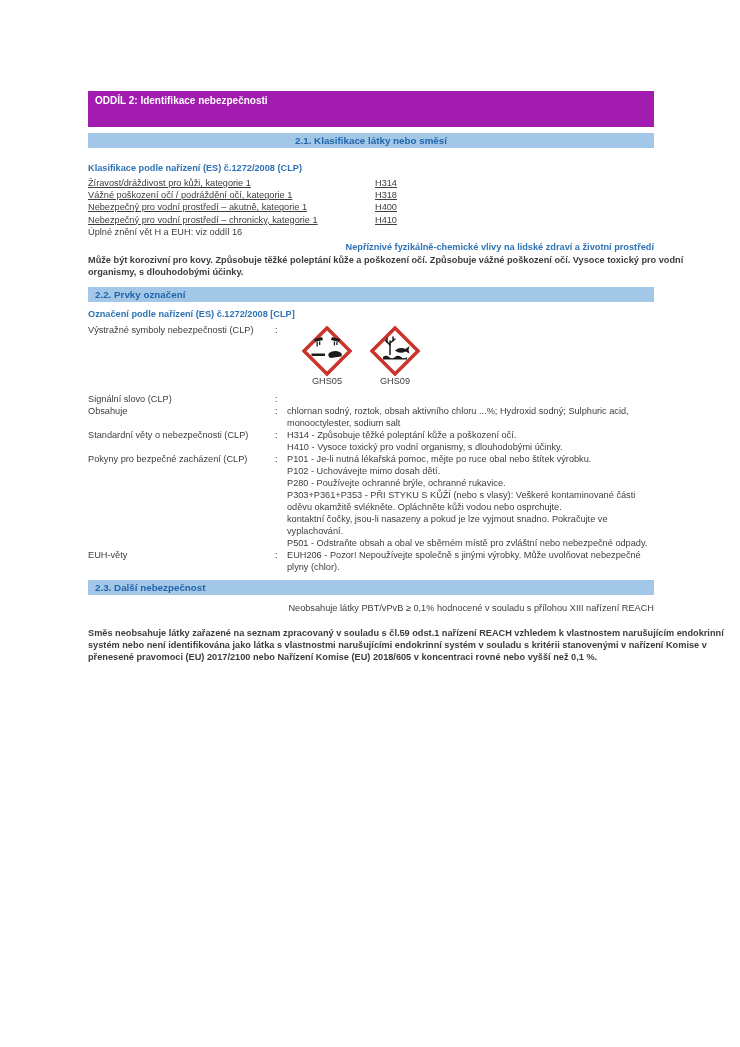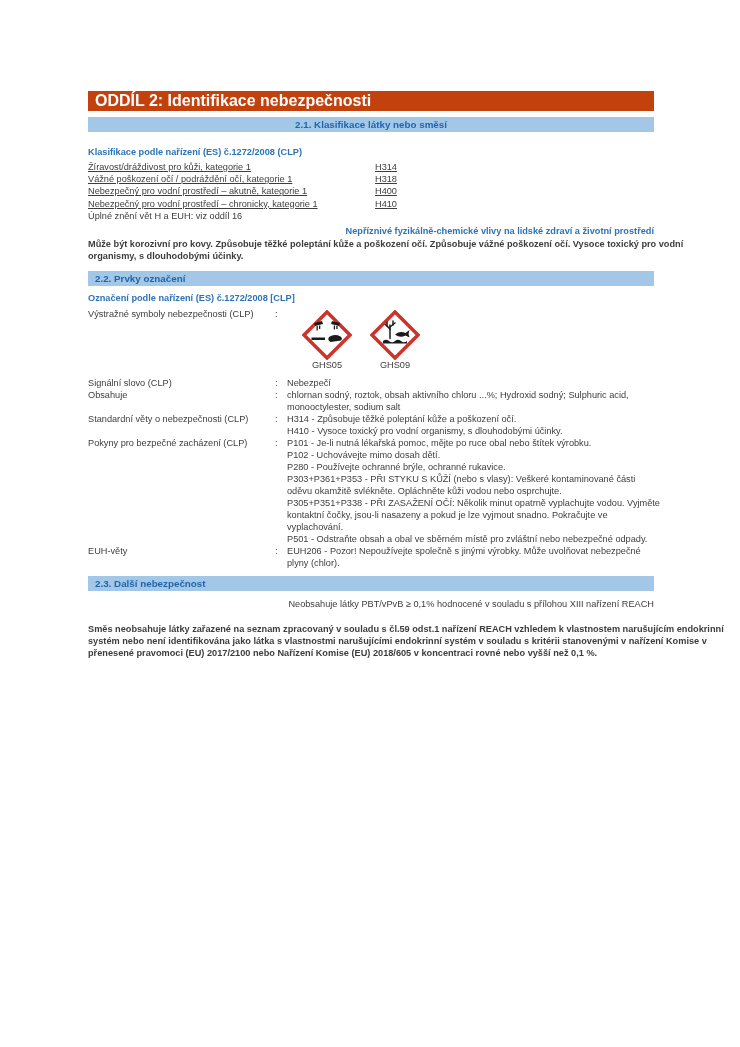--- a/index.html
+++ b/index.html
@@ -5,22 +5,22 @@
 <style>
   * { margin:0; padding:0; box-sizing:border-box; }
   html,body { background:#ffffff; }
   body {
     width:740px; height:1047px; position:relative; overflow:hidden;
     font-family:"Liberation Sans", sans-serif; color:#3d3d3d;
   }
   .content { position:absolute; left:88px; top:91px; width:566px; font-size:9.2px; line-height:12.2px; }
 
   .section-bar {
-    background:#c2410c; color:#ffffff; font-weight:bold;
-    font-size:16px; line-height:13px; padding:3px 7px 4px 7px;
+    background:#a21caf; color:#ffffff; font-weight:bold;
+    font-size:10px; line-height:13px; padding:3px 7px 20px 7px;
   }
   .sub-bar {
     background:#a3c7e7; color:#2265ac; font-weight:bold;
     font-size:9.8px; line-height:11px; padding:2px 7px;
   }
   .sub-bar.s21 { margin-top:6px;text-align:center; }
   .sub-bar.s22 { margin-top:9px; }
   .sub-bar.s23 { margin-top:7px; }
 
   .blue-heading { color:#2e74b5; font-weight:bold; line-height:11px; white-space:nowrap; }
@@ -130,23 +130,20 @@
             </svg>
             <div class="picto-label">GHS09</div>
           </div>
         </div>
       </div>
     </div>
 
     <div class="kv">
       <span class="kv-label">Signální slovo (CLP)</span>
       <span class="colon">:</span>
-      <div class="kv-value">
-        <div>Nebezpečí</div>
-      </div>
     </div>
 
     <div class="kv">
       <span class="kv-label">Obsahuje</span>
       <span class="colon">:</span>
       <div class="kv-value">
         <div>chlornan sodný, roztok, obsah aktivního chloru ...%; Hydroxid sodný; Sulphuric acid,</div>
         <div>monooctylester, sodium salt</div>
       </div>
     </div>
@@ -162,21 +159,20 @@
 
     <div class="kv">
       <span class="kv-label">Pokyny pro bezpečné zacházení (CLP)</span>
       <span class="colon">:</span>
       <div class="kv-value">
         <div>P101 - Je-li nutná lékařská pomoc, mějte po ruce obal nebo štítek výrobku.</div>
         <div>P102 - Uchovávejte mimo dosah dětí.</div>
         <div>P280 - Používejte ochranné brýle, ochranné rukavice.</div>
         <div>P303+P361+P353 - PŘI STYKU S KŮŽÍ (nebo s vlasy): Veškeré kontaminované části</div>
         <div>oděvu okamžitě svlékněte. Opláchněte kůži vodou nebo osprchujte.</div>
-        <div>P305+P351+P338 - PŘI ZASAŽENÍ OČÍ: Několik minut opatrně vyplachujte vodou. Vyjměte</div>
         <div>kontaktní čočky, jsou-li nasazeny a pokud je lze vyjmout snadno. Pokračujte ve</div>
         <div>vyplachování.</div>
         <div>P501 - Odstraňte obsah a obal ve sběrném místě pro zvláštní nebo nebezpečné odpady.</div>
       </div>
     </div>
 
     <div class="kv">
       <span class="kv-label">EUH-věty</span>
       <span class="colon">:</span>
       <div class="kv-value">

